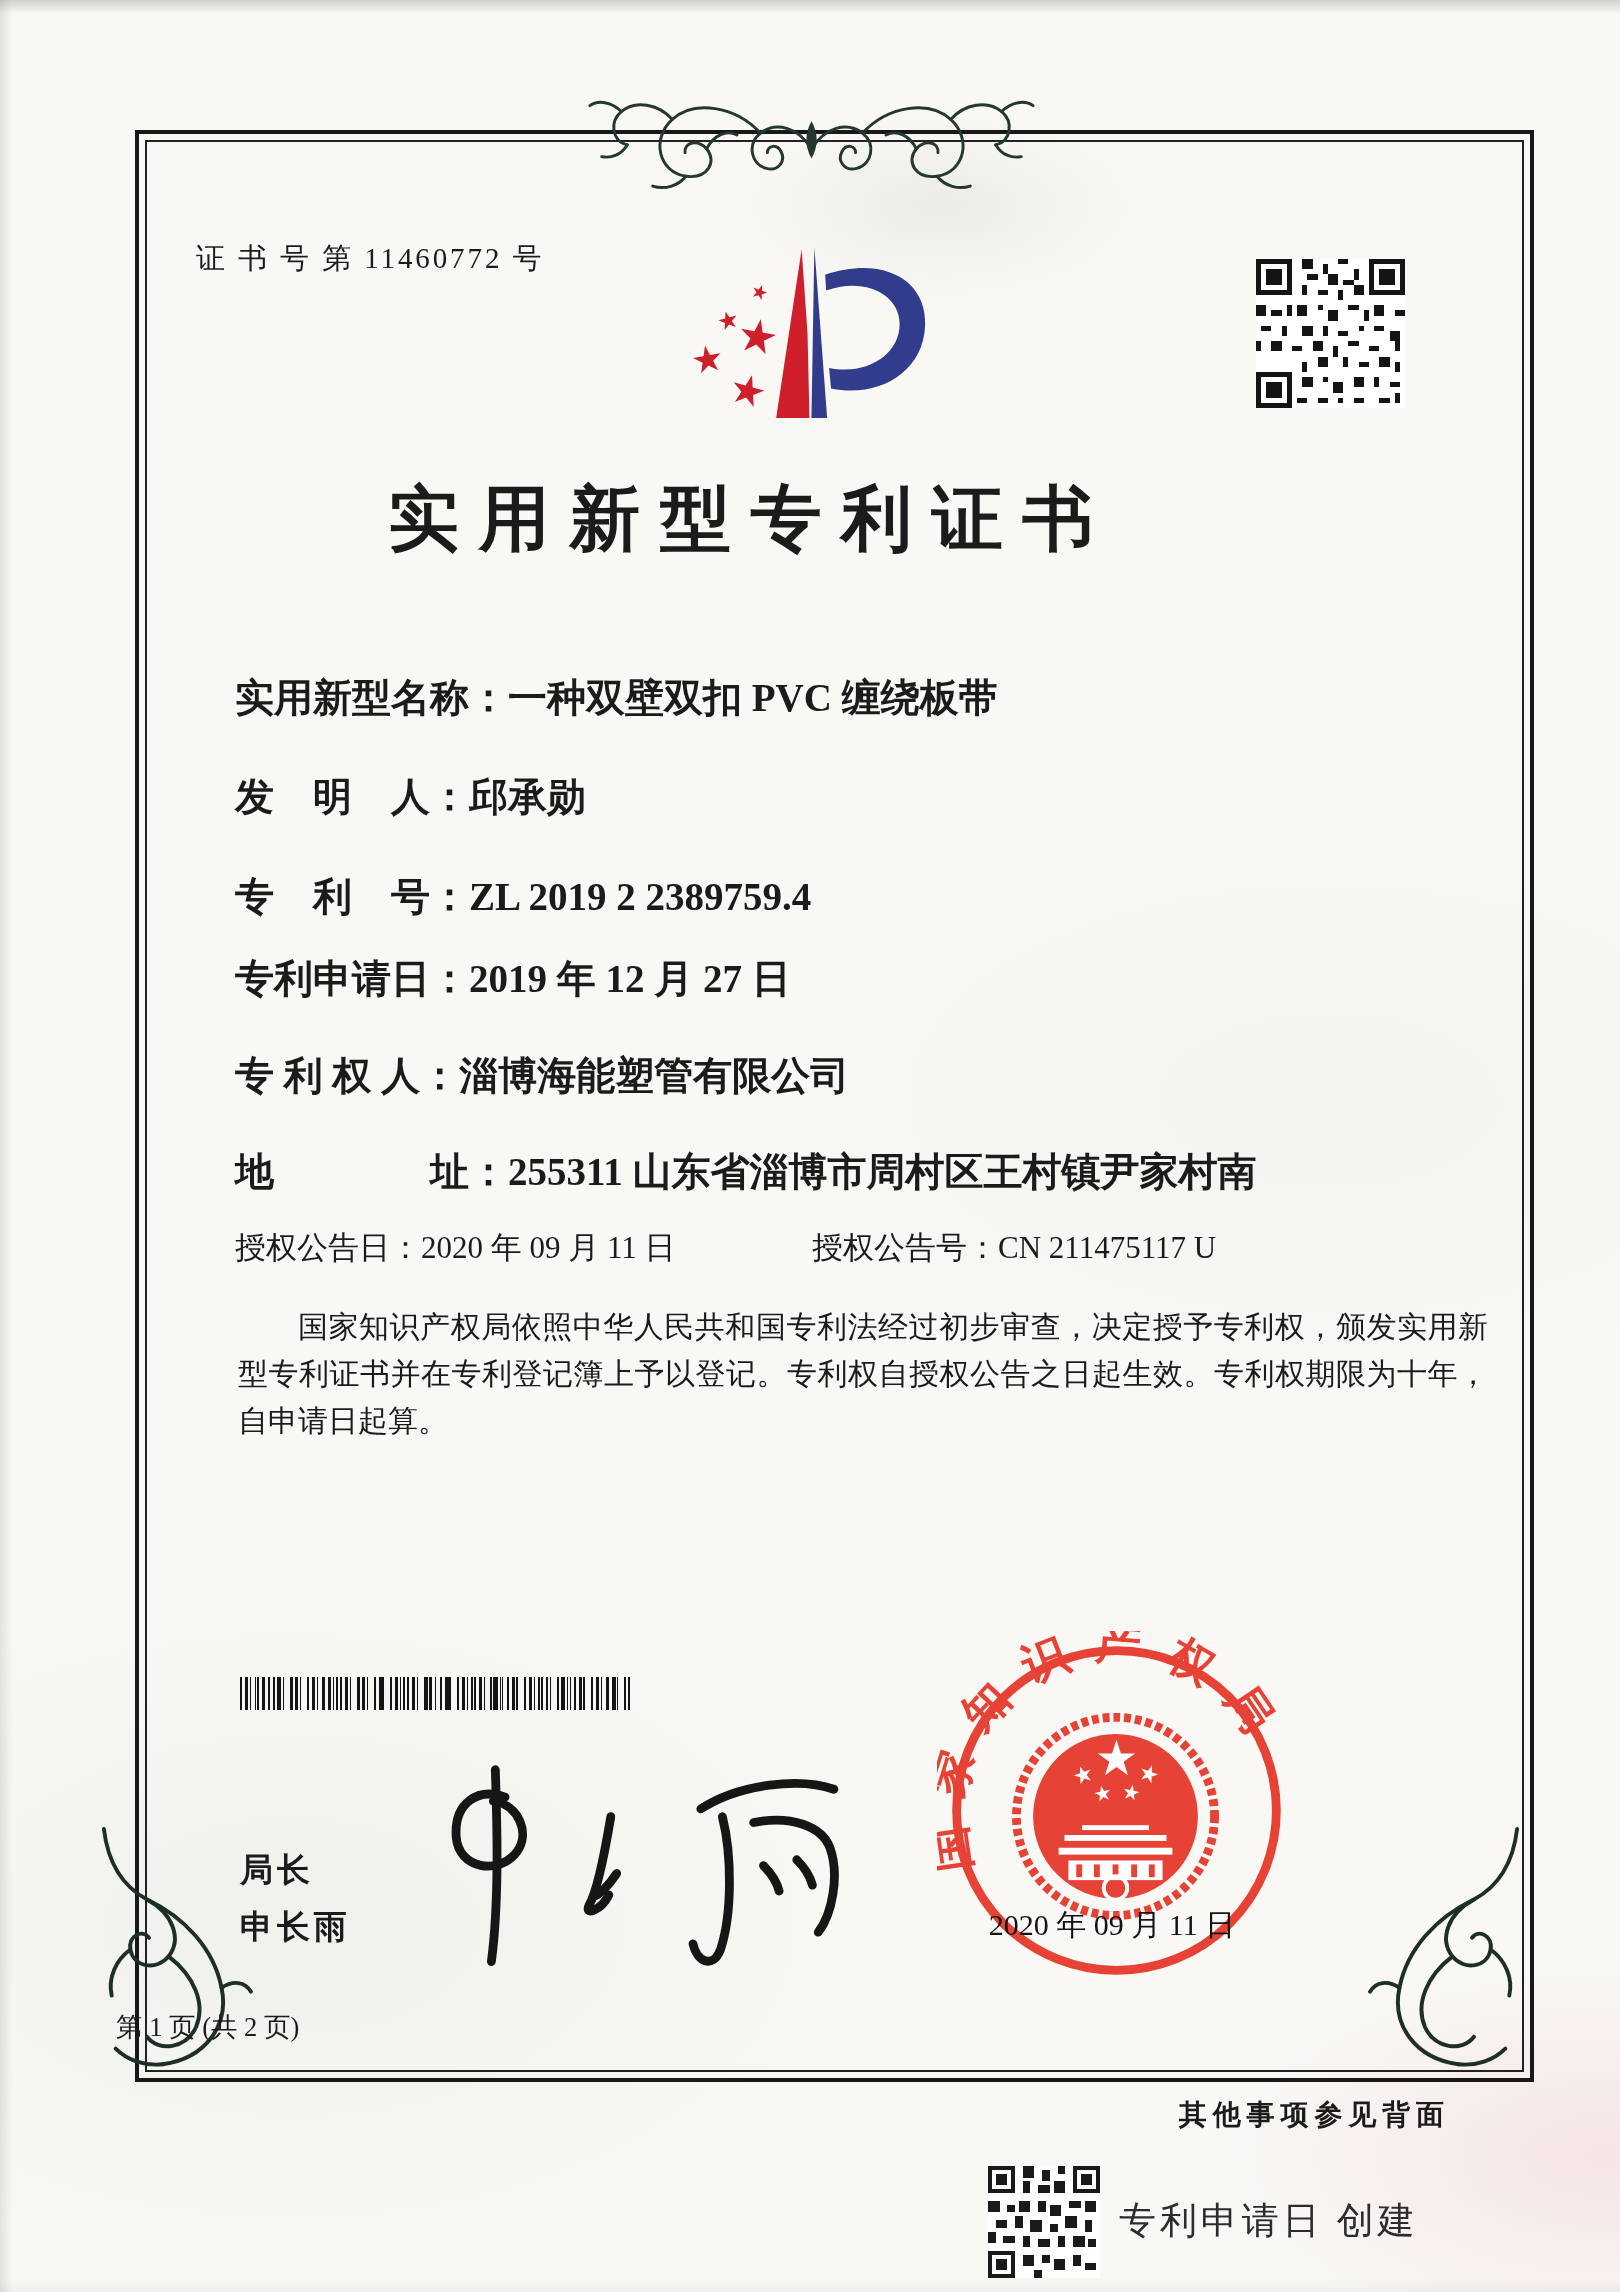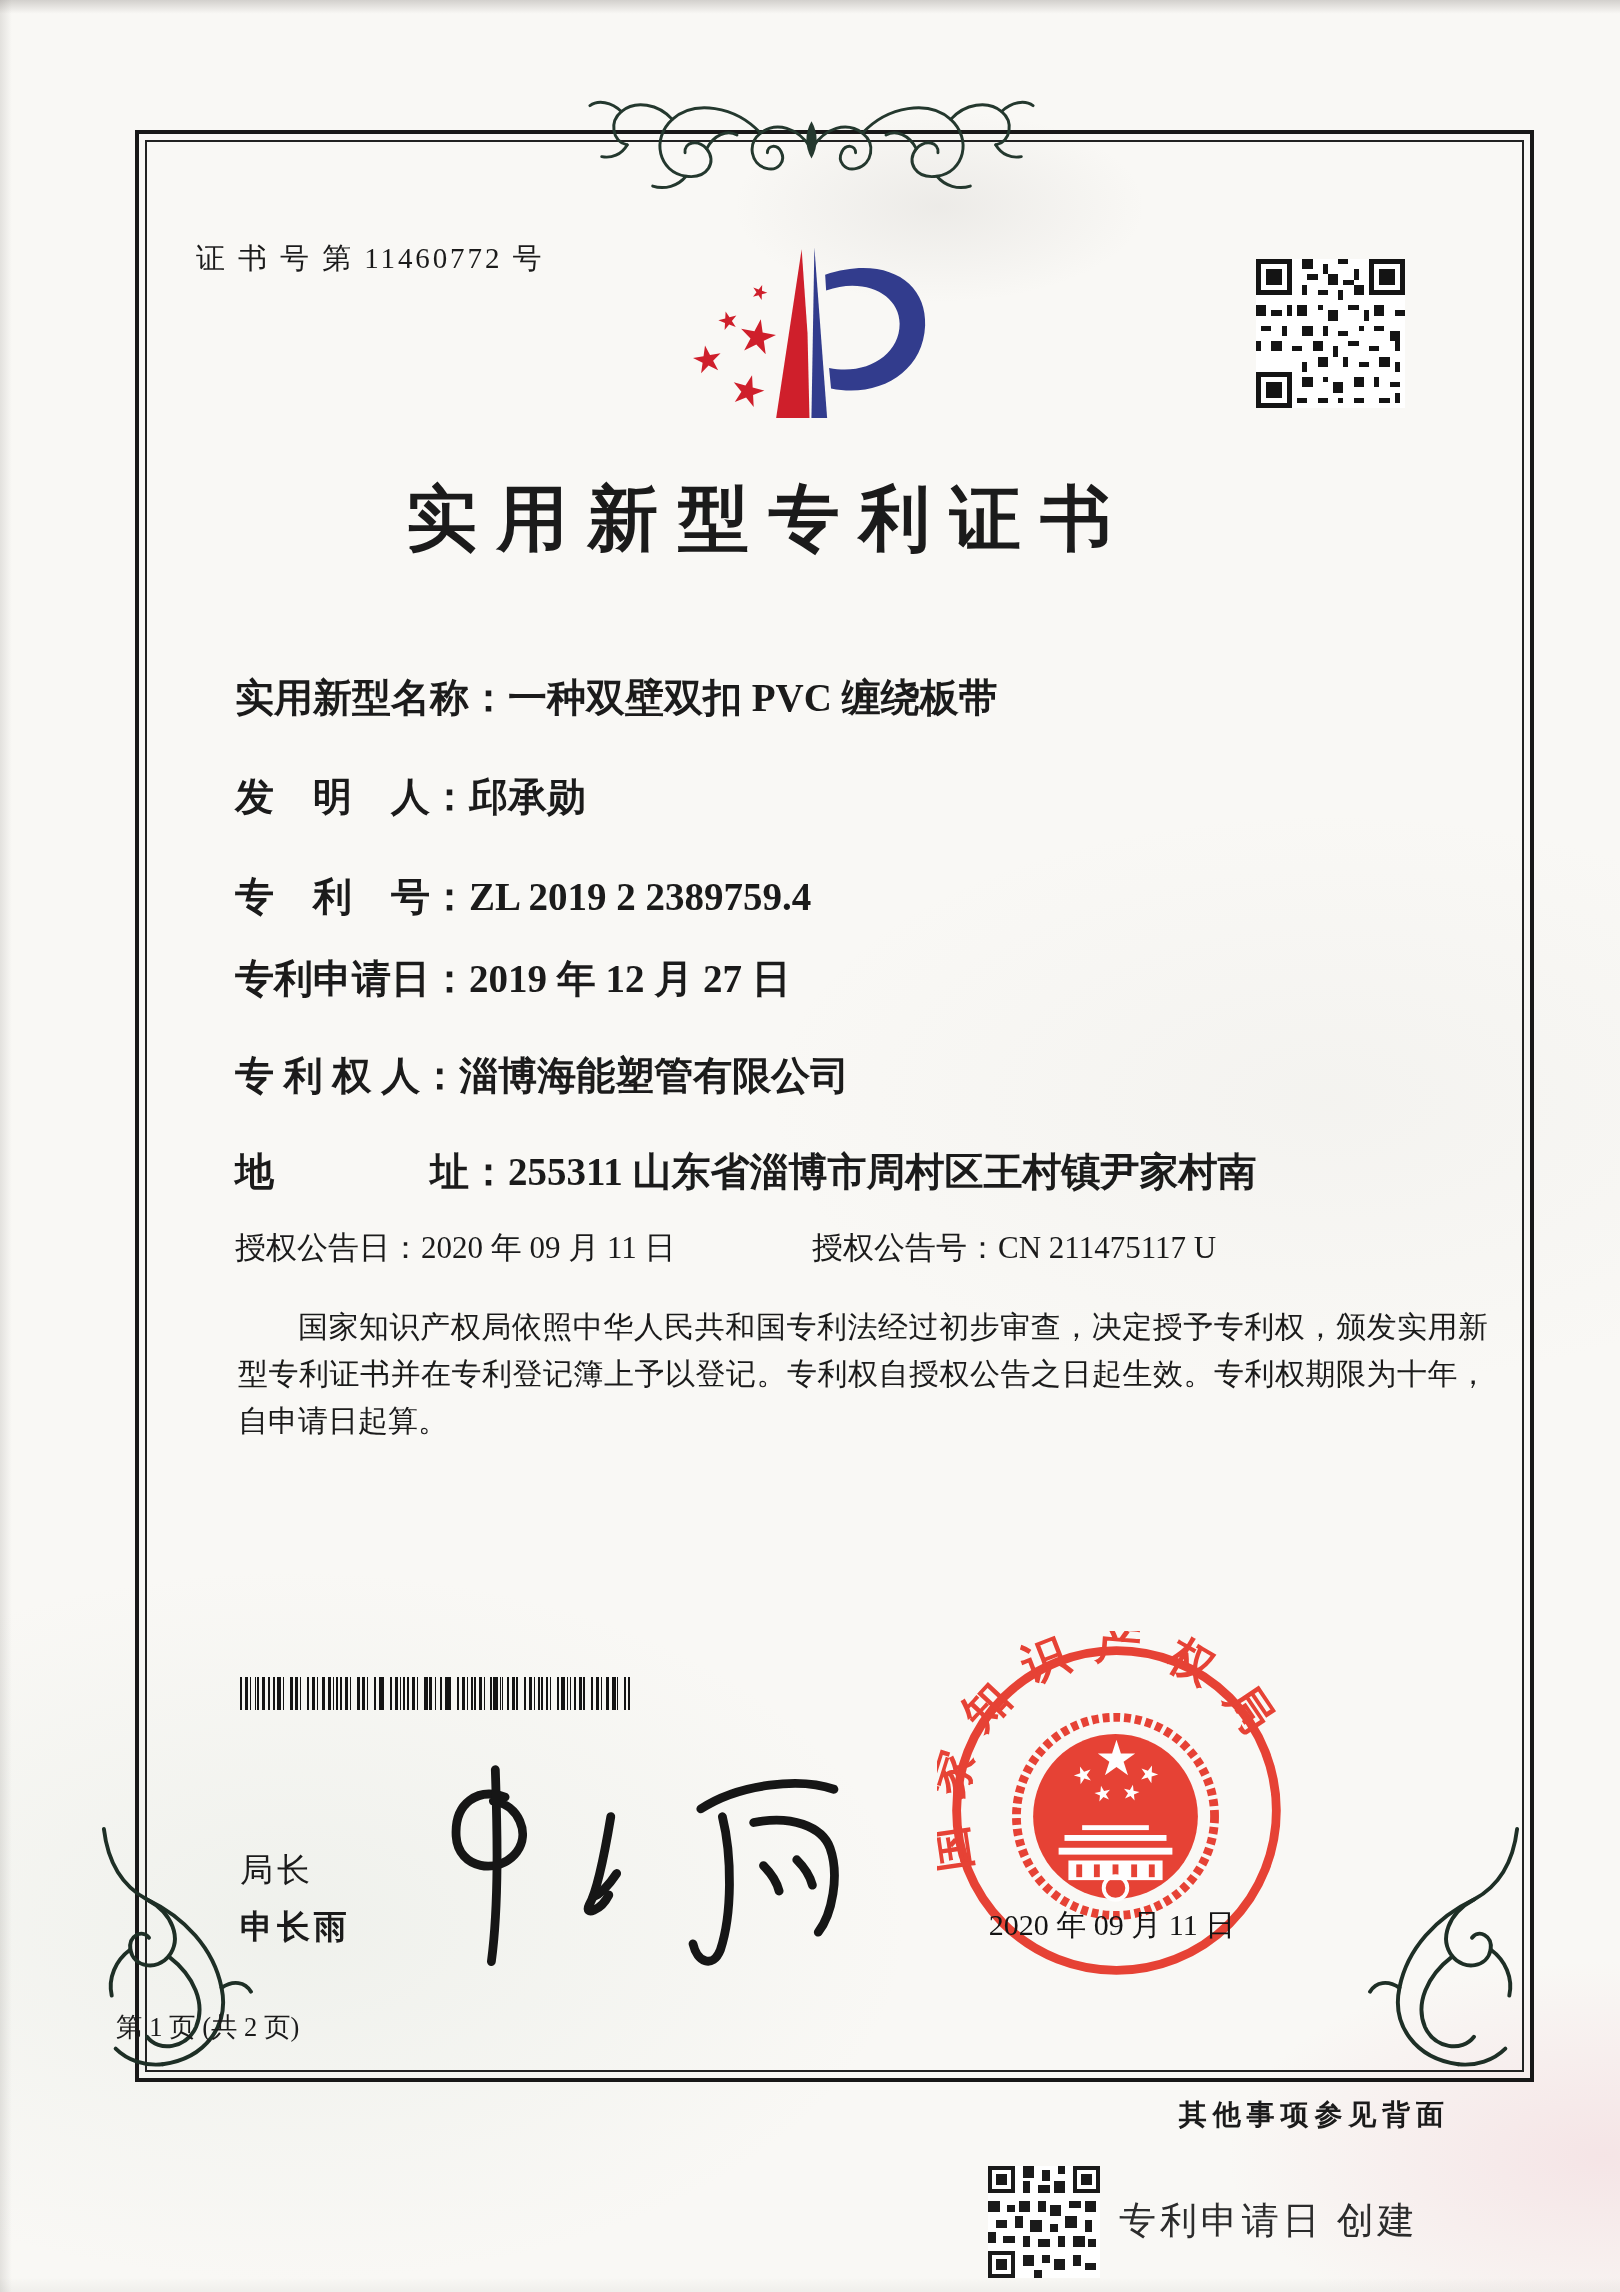--- a/index.html
+++ b/index.html
@@ -18,38 +18,38 @@
       radial-gradient(294px 137px at 58% 9%, rgba(160,155,150,.14), rgba(160,155,150,0) 70%);
   }
   .abs{position:absolute;}
   
   .frame{left:135px;top:130px;width:1391px;height:1944px;border:4.9px solid #181818;}
   .frame-inner{position:absolute;left:5.9px;top:5.9px;right:5.9px;bottom:5.9px;border:2px solid #222;}
   
   .cert-no{left:196px;top:239px;font-size:29px;letter-spacing:2.9px;font-weight:500;}
   .logo{left:637px;top:216px;width:343px;height:245px;}
   .qr-top{left:1253px;top:259px;width:155px;height:149px;}
-  .title{left:135px;top:472px;width:1231px;text-align:center;font-size:71px;font-weight:bold;letter-spacing:19.6px;padding-left:18px;}
+  .title{left:135px;top:472px;width:1231px;text-align:center;font-size:71px;font-weight:bold;letter-spacing:19.6px;}
   
   .field{left:235px;font-size:39px;white-space:nowrap;font-weight:bold;}
   .f0{top:671px;} .f1{top:770px;} .f2{top:870px;} .f3{top:952px;text-align:center;} .f4{top:1049px;} .f5{top:1145px;}
   .grant{top:1227px;left:235px;font-size:31px;white-space:nowrap;}
   .grant .pair2{position:absolute;left:577px;top:0;white-space:nowrap;}
   .flabel{display:inline-block;}
   
   .paras{left:231px;top:1296px;width:1264px;font-size:30px;line-height:47px;text-align:justify;}
   .paras p{margin:7px;text-indent:2em;}
   
   .barcode{left:240px;top:1677px;width:390px;height:33px;
     background-image:
       repeating-linear-gradient(90deg,#141414 0 2px,transparent 2px 4.9px,#141414 4.9px 7.8px,transparent 7.8px 9.8px,#141414 9.8px 10.8px,transparent 10.8px 16.7px),
       repeating-linear-gradient(90deg,transparent 0 5.9px,#141414 5.9px 7.8px,transparent 7.8px 14.7px,#141414 14.7px 15.7px,transparent 15.7px 22.5px);
   }
   
-  .signer-title{left:240px;top:1848px;font-size:33px;font-weight:400;font-family:"Liberation Sans","DejaVu Sans",sans-serif;letter-spacing:3.9px;}
+  .signer-title{left:240px;top:1848px;font-size:33px;font-weight:700;font-family:"Liberation Sans","DejaVu Sans",sans-serif;letter-spacing:3.9px;}
   .signer-name{left:240px;top:1905px;font-size:33px;font-weight:600;font-family:"Liberation Sans","DejaVu Sans",sans-serif;letter-spacing:3.9px;}
   .signature{left:407px;top:1756px;width:480px;height:230px;}
   
   .seal{left:937px;top:1631px;width:357px;height:357px;opacity:.95;}
   .seal-date{left:975px;top:1905px;width:274px;text-align:center;font-size:30px;color:#141414;white-space:nowrap;}
   
   .page-info{left:116px;top:2009px;width:1391px;text-align:left;font-size:26.5px;}
   .back-note{left:59px;top:2096px;width:1391px;text-align:right;font-size:28px;font-weight:bold;letter-spacing:5.9px;}
   .scan-qr{left:988px;top:2166px;width:112px;height:112px;}
   .scan-text{left:1119px;top:2196px;font-size:37px;color:#2c2c2c;letter-spacing:3.9px;}

